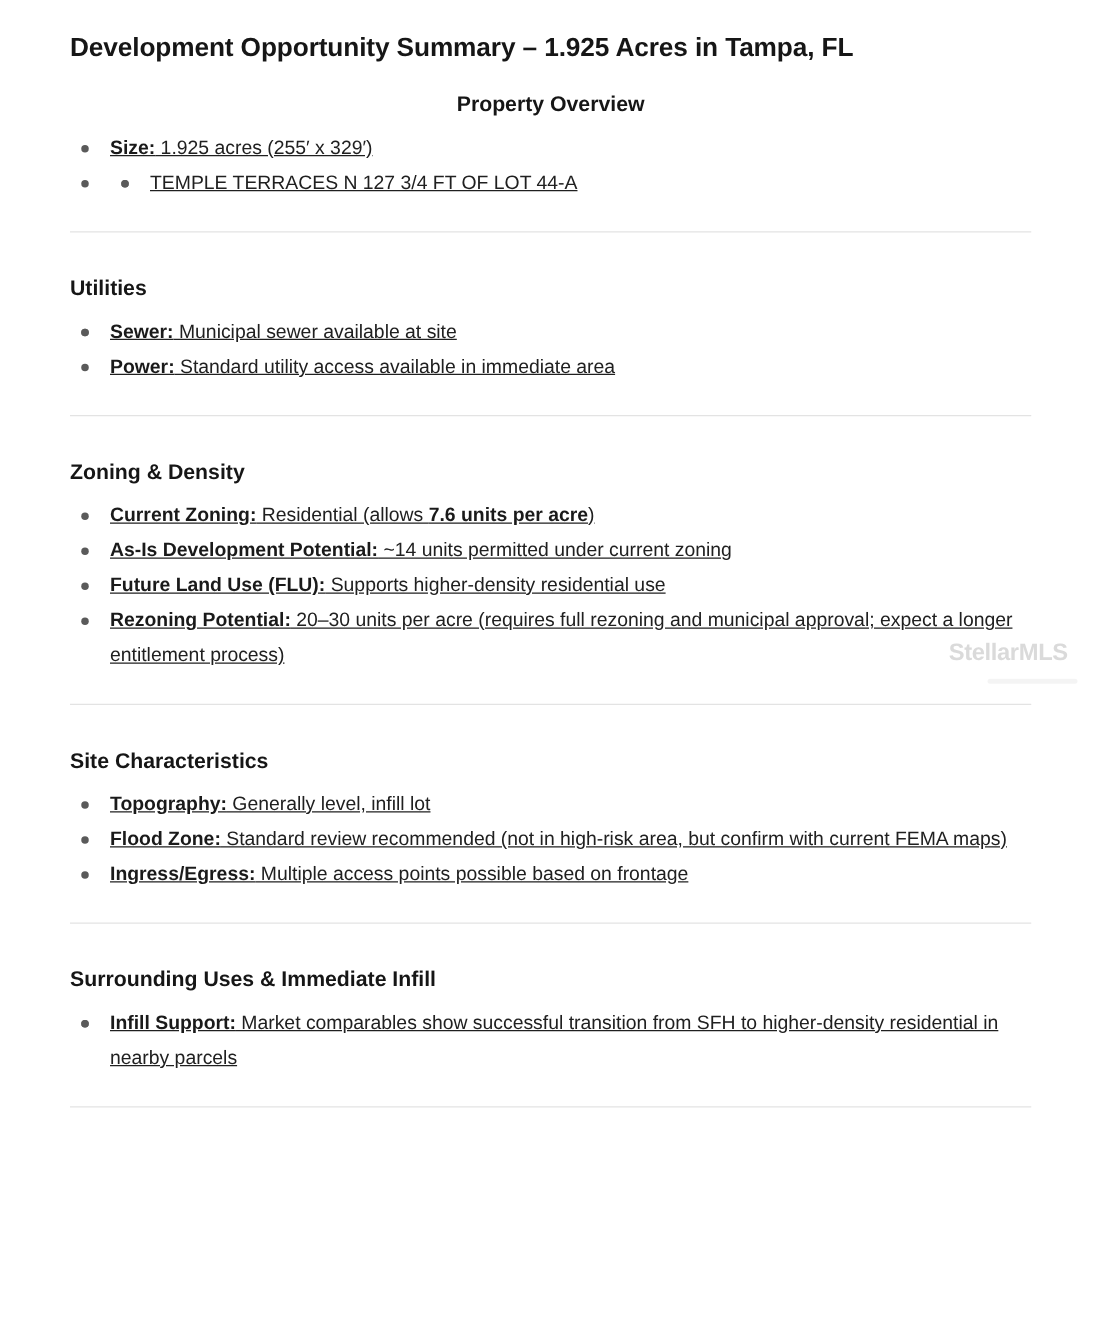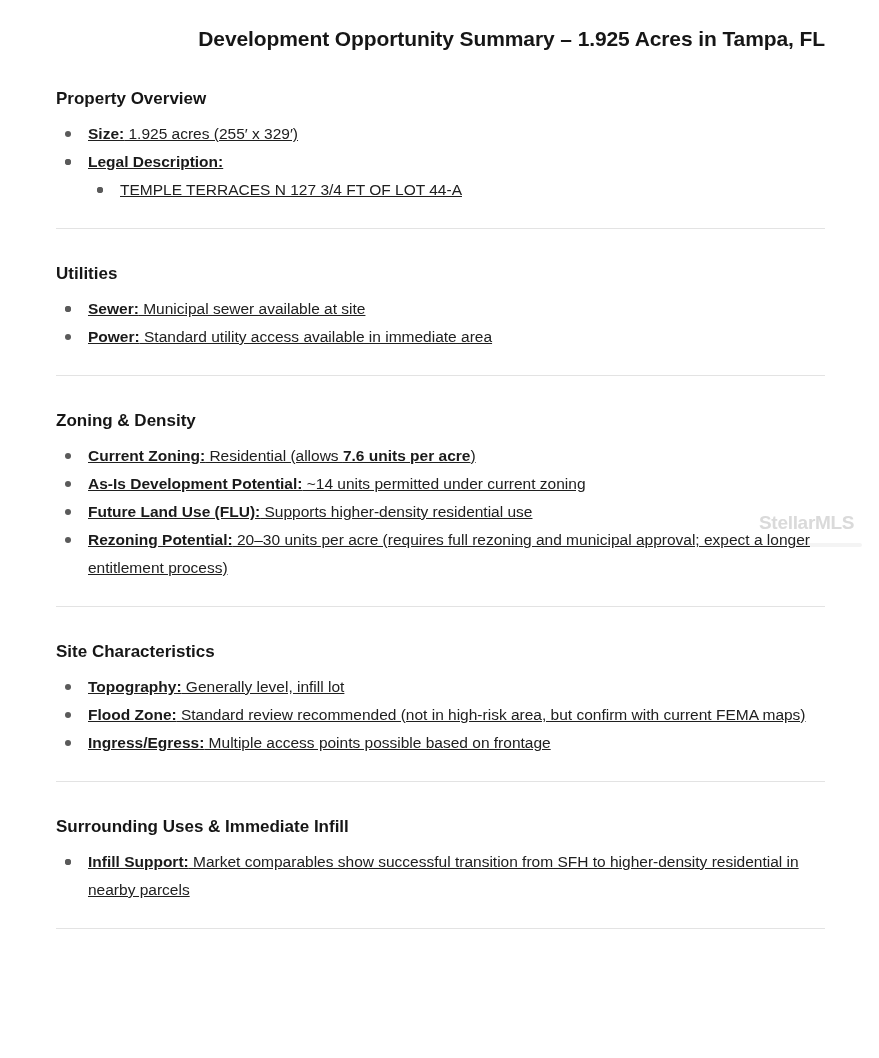--- a/index.html
+++ b/index.html
@@ -17,30 +17,29 @@
     padding: 13px 54px 0 56px;
     position: relative;
   }
   h1 {
     font-size: 21px;
     font-weight: 700;
     color: #161616;
     margin: 12px 0 0 0;
     line-height: 28px;
     letter-spacing: -0.1px;
-    text-align: right;
   }
   h2 {
     font-size: 17px;
     font-weight: 700;
     color: #161616;
     margin: 34px 0 10px 0;
     line-height: 22px;
   }
-  .sec-first h2 { margin-top: 35px; }
+  .sec-first h2 { margin-top: 20px; text-align: center; }
   .list { margin: 0; padding: 0; }
   .li {
     position: relative;
     padding-left: 32px;
     font-size: 15.5px;
     line-height: 28px;
     color: #202020;
   }
   .li b { font-weight: 700; color: #1a1a1a; }
   .dot {
@@ -92,24 +91,20 @@
 
   <section class="sec-first">
     <h2>Property Overview</h2>
     <div class="list">
       <div class="li">
         <span class="dot"></span>
         <p><b>Size:</b><span> 1.925 acres (255′ x 329′)</span></p>
       </div>
       <div class="li">
         <span class="dot"></span>
-      </div>
-      <div class="li">
-        <span class="dot"></span>
-        <p><b>Legal Description:</b><span></span></p>
       </div>
       <div class="li sub">
         <span class="dot"></span>
       </div>
       <div class="li sub">
         <span class="dot"></span>
         <p>TEMPLE TERRACES N 127 3/4 FT OF LOT 44-A</p>
       </div>
     </div>
   </section>

